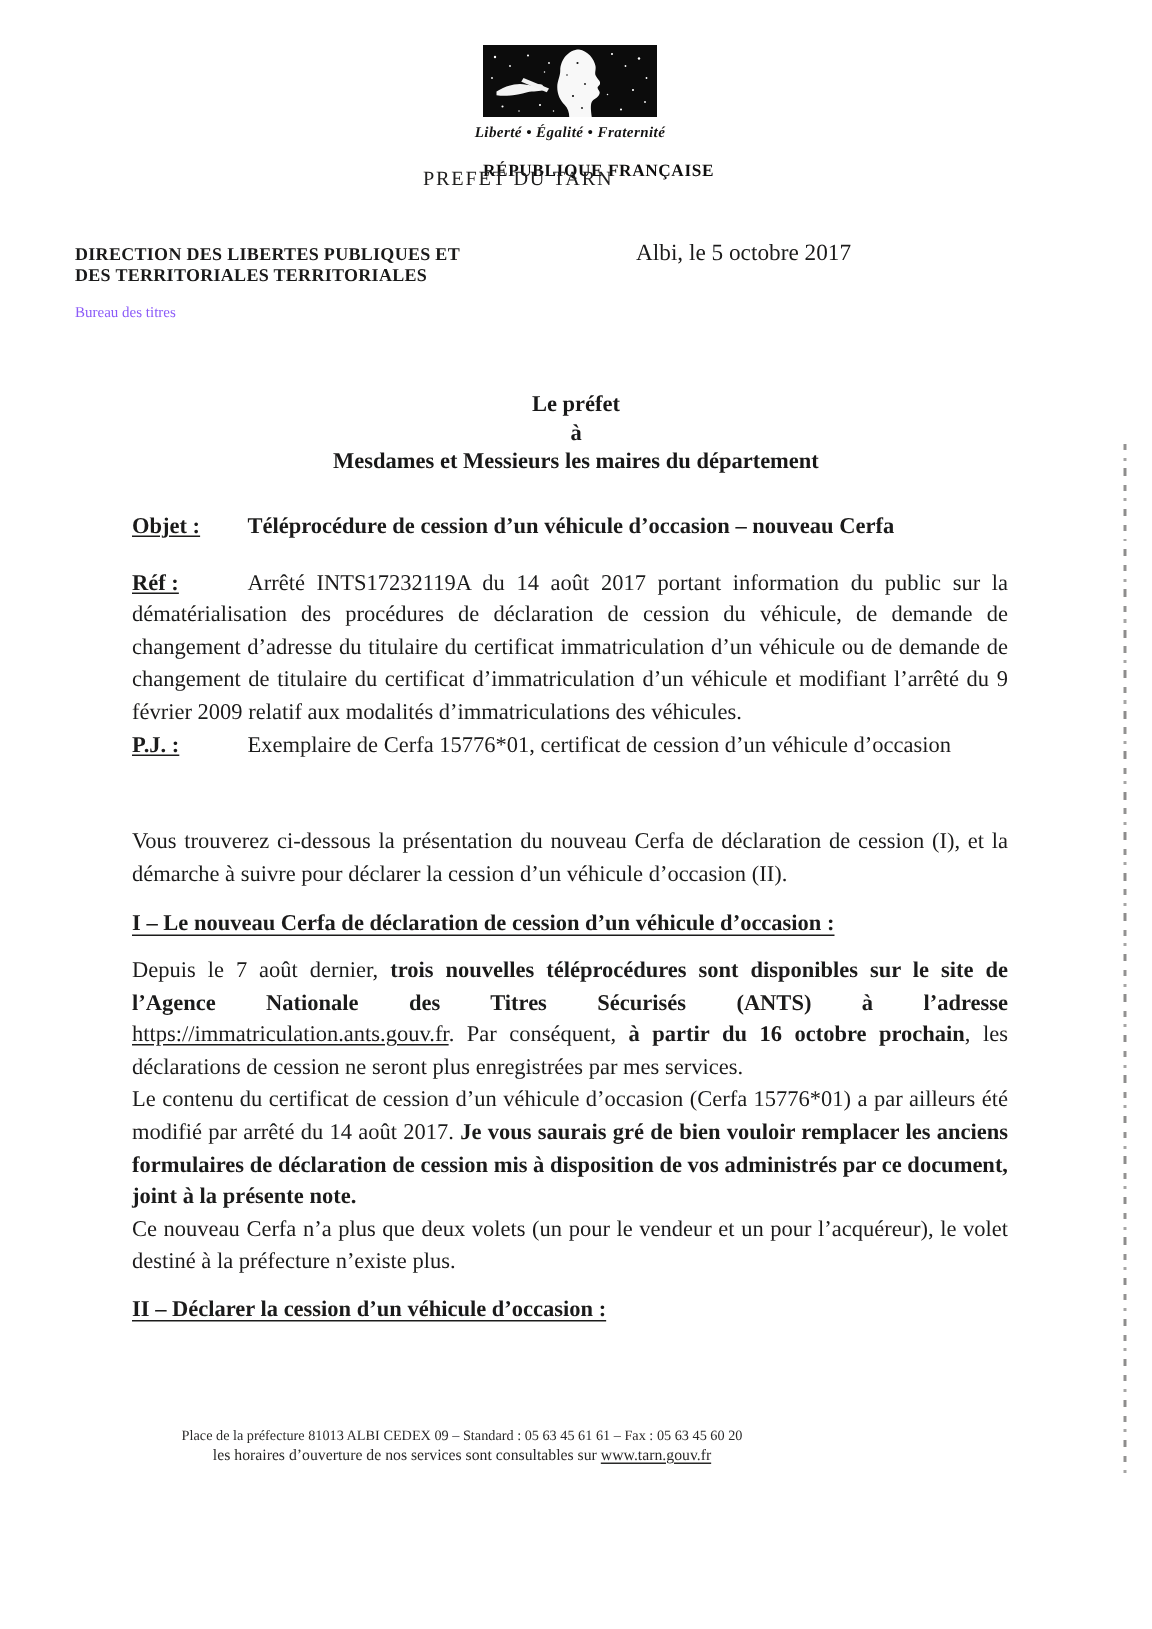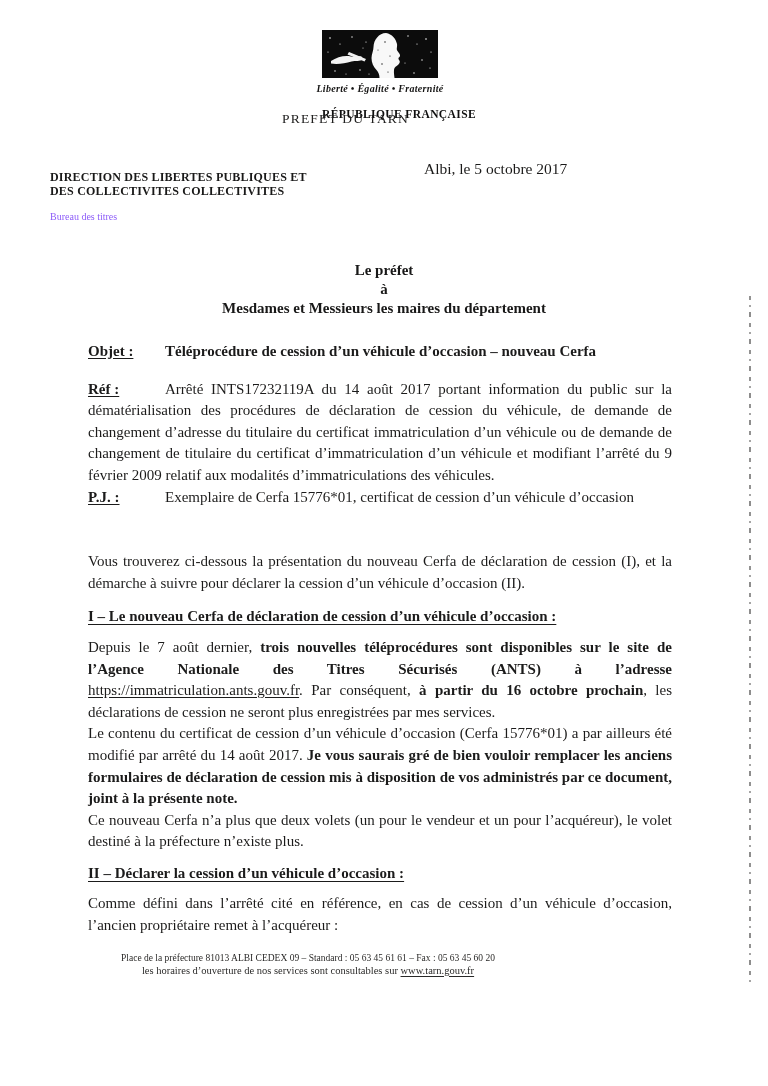--- a/index.html
+++ b/index.html
@@ -24,21 +24,21 @@
   .republic {
     white-space:nowrap; position:relative; left:0; width:100%;
     font-weight:bold; font-size:11.5px; letter-spacing:0.4px; color:#111;
     margin-top:12px;
   }
   .prefet-line {
     position:absolute; top:111px; left:282px; width:196px; 
     font-size:13.5px; letter-spacing:1.2px; color:#222; white-space:nowrap;font-family:Liberation Serif, serif;
   }
   
-  .sender { position:absolute; left:50px; top:170px; }
+  .sender { position:absolute; left:50px; top:162px; }
   .sender .dir { font-weight:bold; font-size:12px; line-height:14px; letter-spacing:0.2px; color:#1b1b1b; }
   .sender .bureau { margin-top:13px; font-size:10px; color:#8b5cf6; }
   .dateline { position:absolute; left:424px; top:160px; font-size:15.5px; color:#1c1c1c; }
   
   .addressee { position:absolute; left:0; top:261px; width:768px; text-align:center;
     font-weight:bold; font-size:15px; line-height:19px; color:#1a1a1a; }
   
   .body { position:absolute; left:88px; top:341px; width:584px;
     font-size:15px; line-height:21.6px; color:#1d1d1d; }
   .body p, .body .row { text-align:justify; }
@@ -114,21 +114,21 @@
       </g>
     </svg>
     <span class="motto">Liberté • Égalité • Fraternité</span>
     <div class="republic">RÉPUBLIQUE FRANÇAISE</div>
   </div>
 
   <div class="prefet-line">PREFET DU TARN</div>
 
   <div class="sender">
     <div class="dir">DIRECTION DES LIBERTES PUBLIQUES ET</div>
-    <div class="dir">DES COLLECTIVITES COLLECTIVITES</div>
+    <div class="dir">DES TERRITORIALES TERRITORIALES</div>
     <div class="bureau">Bureau des titres</div>
   </div>
 
   <div class="dateline">Albi, le 5 octobre 2017</div>
 
   <div class="addressee">
     <div>Le préfet</div>
     <div>à</div>
     <div>Mesdames et Messieurs les maires du département</div>
   </div>
@@ -152,21 +152,20 @@
     <p class="heading"><span>I – Le nouveau Cerfa de déclaration de cession d’un véhicule d’occasion :</span></p>
 
     <p class="p-depuis"><span>Depuis le 7 août dernier, </span><span class="b">trois nouvelles téléprocédures sont disponibles sur le site de l’Agence Nationale des Titres Sécurisés (ANTS) à l’adresse </span><span class="u-link">https://immatriculation.ants.gouv.fr</span><span>. Par conséquent, </span><span class="b">à partir du 16 octobre prochain</span><span>, les déclarations de cession ne seront plus enregistrées par mes services.</span></p>
 
     <p class="p-contenu"><span>Le contenu du certificat de cession d’un véhicule d’occasion (Cerfa 15776*01) a par ailleurs été modifié par arrêté du 14 août 2017. </span><span class="b">Je vous saurais gré de bien vouloir remplacer les anciens formulaires de déclaration de cession mis à disposition de vos administrés par ce document, joint à la présente note.</span></p>
 
     <p class="p-volets">Ce nouveau Cerfa n’a plus que deux volets (un pour le vendeur et un pour l’acquéreur), le volet destiné à la préfecture n’existe plus.</p>
 
     <p class="heading heading2"><span>II – Déclarer la cession d’un véhicule d’occasion :</span></p>
 
-    <p class="p-comme">Comme défini dans l’arrêté cité en référence, en cas de cession d’un véhicule d’occasion, l’ancien propriétaire remet à l’acquéreur :</p>
 
   </div>
 
   <div class="footer">
     <div class="fl1">Place de la préfecture 81013 ALBI CEDEX 09 – Standard : 05 63 45 61 61 – Fax : 05 63 45 60 20</div>
     <div class="fl2"><span>les horaires d’ouverture de nos services sont consultables sur </span><span class="u-link">www.tarn.gouv.fr</span></div>
   </div>
 
   <div class="scan-artifact"></div>
 

